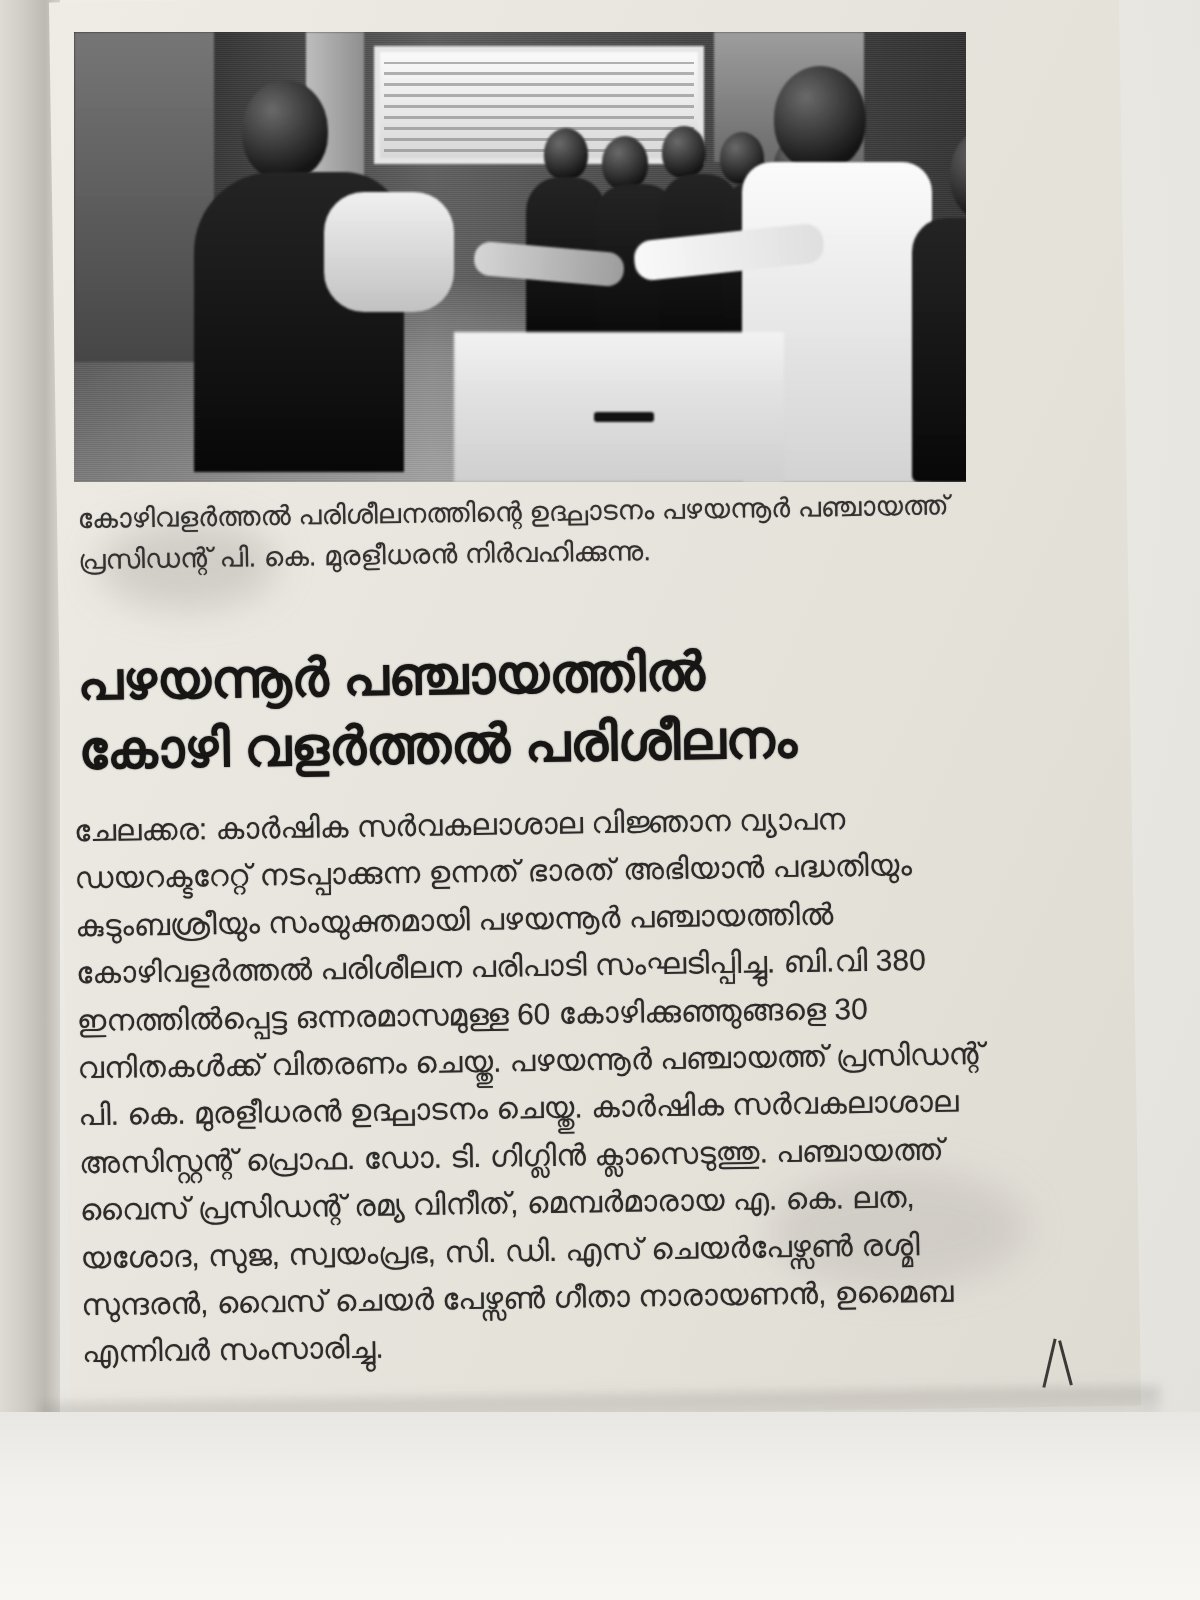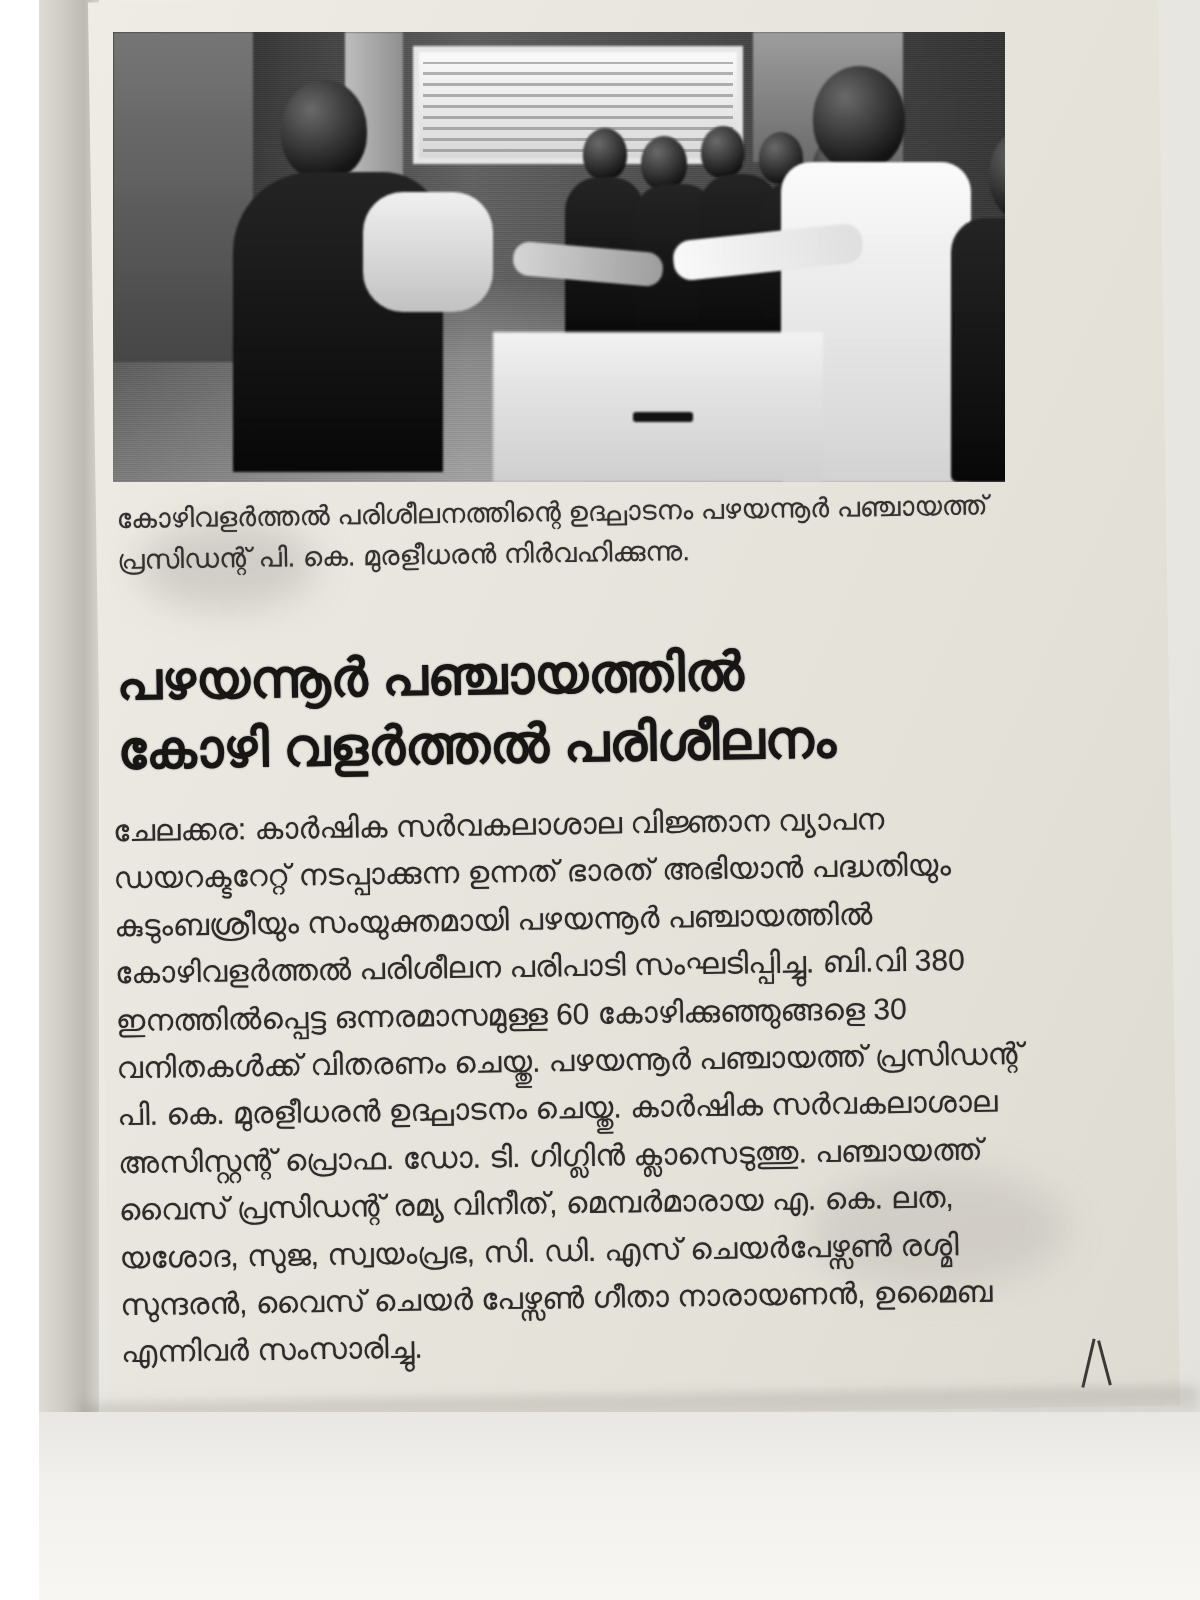--- a/index.html
+++ b/index.html
@@ -14,21 +14,20 @@
     overflow: hidden;
     font-family: "Liberation Sans", sans-serif;
   }
 
   
   #page {
     position: absolute;
     inset: 0;
     background:
       radial-gradient(ellipse at 30% 20%, #f4f2ee 0%, #eceae5 45%, #e3e1dc 100%);
-    margin-left: 39px;
   }
 
   
   #clipping {
     position: absolute;
     left: 60px;
     top: -6px;
     width: 1070px;
     height: 1420px;
     background:

